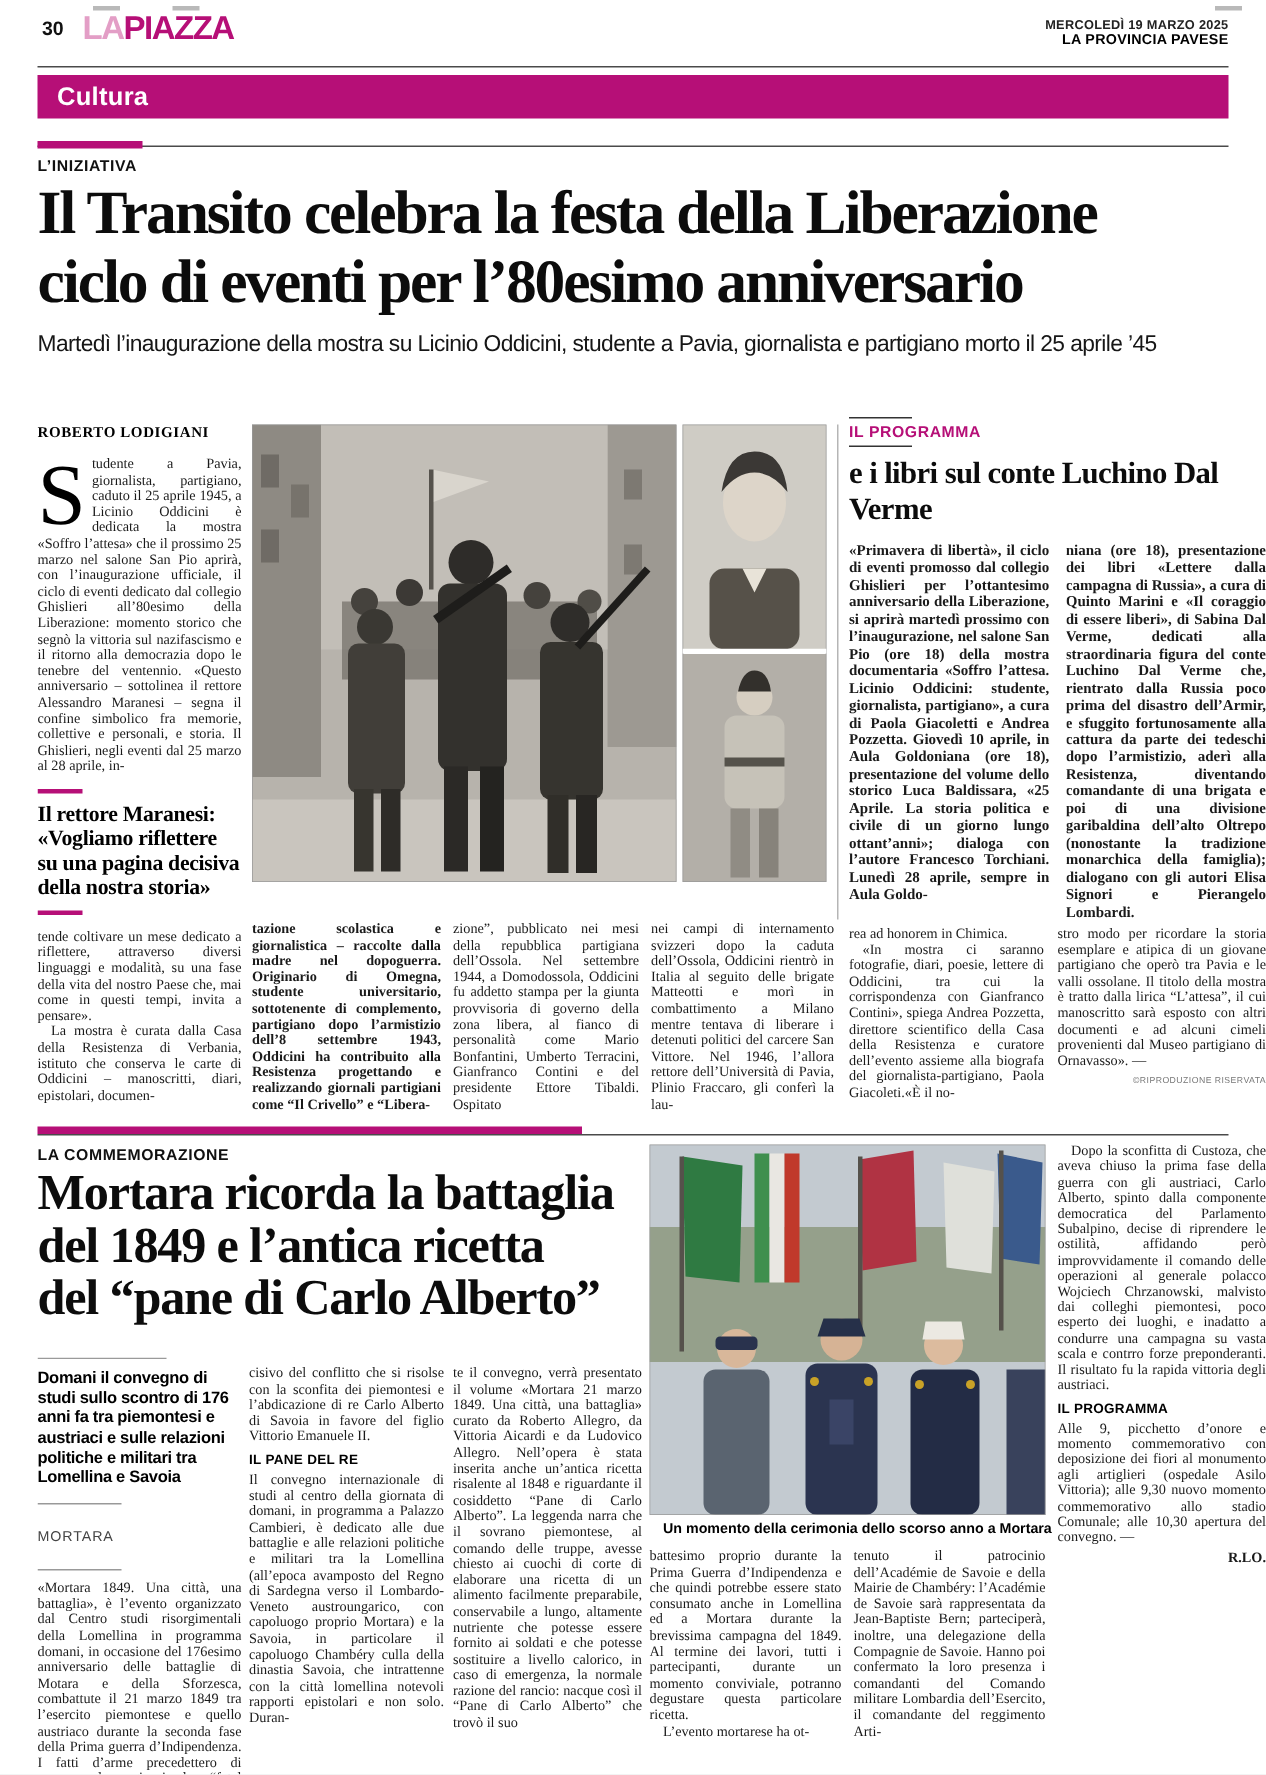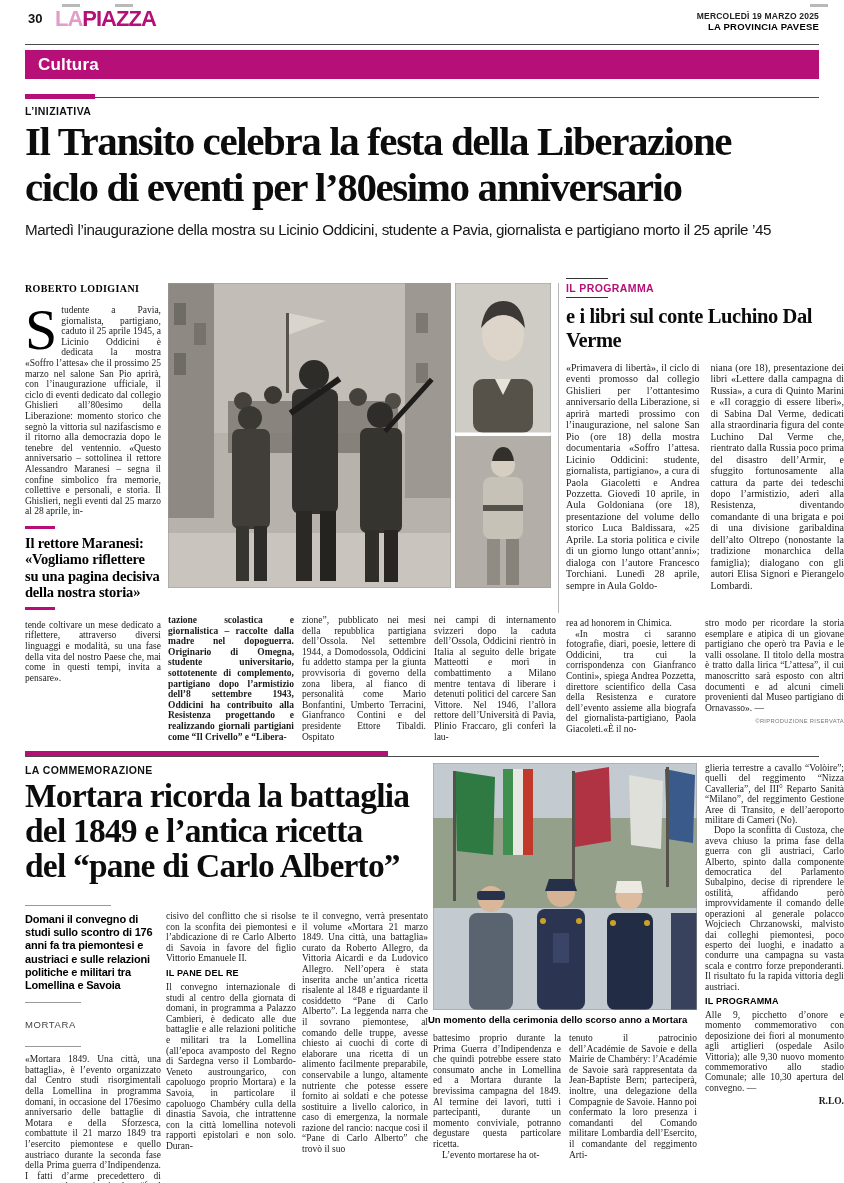--- a/index.html
+++ b/index.html
@@ -36,21 +36,21 @@
   .pullquote{margin:9px 0 10px 0;}
   .qline{width:30px;height:3px;background:#b60f77;margin:6px 0;}
   .qtext{font:bold 14.5px/16.5px "Liberation Serif",serif;color:#000;text-align:left;letter-spacing:-0.2px;}
   .caption{font:bold 9.5px/11.5px "Liberation Sans",sans-serif;color:#000;text-align:left;}
   .vrule{width:1px;background:#b5b5b5;}
   .copyright{font:5.8px/8px "Liberation Sans",sans-serif;color:#777;text-align:right;letter-spacing:.3px;margin-top:4px;}
   
   .sb-kickline{width:42px;height:1px;background:#333;}
   .sb-head{font:bold 20.5px/23.5px "Liberation Serif",serif;letter-spacing:-0.4px;color:#0c0c0c;margin:7px 0 10px 0;}
   .sb-cols{display:flex;gap:11px;}
-  .sb-col{width:134px;text-align:justify;font-weight:normal;font-size:10px;line-height:11.45px;overflow:hidden;height:262px;}
+  .sb-col{width:134px;text-align:justify;font-weight:bold;font-size:10px;line-height:11.45px;overflow:hidden;height:262px;}
   
   .botrule{left:25px;top:756px;width:794px;height:1px;background:#4a4a4a;}
   .botaccent{left:25px;top:751px;width:363px;height:5px;background:#b60f77;}
   .headline-bot{left:25px;top:778px;width:425px;color:#0c0c0c;
      font:bold 33.5px/35px "Liberation Serif",serif;letter-spacing:-0.8px;}
   .standfirst-bot{font:bold 11px/13.2px "Liberation Sans",sans-serif;color:#000;text-align:left;letter-spacing:-0.2px;}
   .sf-line{width:86px;height:1px;background:#9a9a9a;margin-bottom:7px;}
   .location{font:9.5px/11px "Liberation Sans",sans-serif;color:#444;letter-spacing:.6px;
      border-top:1px solid #999;border-bottom:1px solid #999;display:inline-block;padding:16px 0;margin:10px 0 7px 0;width:56px;}
   .subkicker{font:bold 9px/11px "Liberation Sans",sans-serif;color:#000;letter-spacing:.2px;margin:4px 0 3px 0;text-align:left;}
@@ -92,20 +92,21 @@
 
   <div class="col" style="left:25px;top:283px;width:136px;height:506px;">
     <div class="byline">ROBERTO LODIGIANI</div>
     <p><span class="dropcap">S</span><span>tudente a Pavia, giornalista, partigiano, caduto il 25 aprile 1945, a Licinio Oddicini è dedicata la mostra «Soffro l’attesa» che il prossimo 25 marzo nel salone San Pio aprirà, con l’inaugurazione ufficiale, il ciclo di eventi dedicato dal collegio Ghislieri all’80esimo della Liberazione: momento storico che segnò la vittoria sul nazifascismo e il ritorno alla democrazia dopo le tenebre del ventennio. «Questo anniversario – sottolinea il rettore Alessandro Maranesi – segna il confine simbolico fra memorie, collettive e personali, e storia. Il Ghislieri, negli eventi dal 25 marzo al 28 aprile, in-</span></p>
     <div class="pullquote">
       <div class="qline"></div>
       <div class="qtext">Il rettore Maranesi: «Vogliamo riflettere su una pagina decisiva della nostra storia»</div>
       <div class="qline"></div>
     </div>
     <p>tende coltivare un mese dedicato a riflettere, attraverso diversi linguaggi e modalità, su una fase della vita del nostro Paese che, mai come in questi tempi, invita a pensare».</p>
+    <p class="indent">La mostra è curata dalla Casa della Resistenza di Verbania, istituto che conserva le carte di Oddicini – manoscritti, diari, epistolari, documen-</p>
   </div>
 
   <div class="abs" style="left:168px;top:283px;width:283px;height:305px;">
     <svg width="283" height="305" viewBox="0 0 283 305">
       <rect width="283" height="305" fill="#b7b3ac"></rect>
       <rect x="0" y="0" width="46" height="235" fill="#8e8a83"></rect>
       <rect x="6" y="20" width="12" height="22" fill="#6f6b65"></rect>
       <rect x="6" y="70" width="12" height="22" fill="#6f6b65"></rect>
       <rect x="26" y="40" width="12" height="22" fill="#77736c"></rect>
       <rect x="237" y="0" width="46" height="215" fill="#9d9992"></rect>
@@ -242,32 +243,31 @@
       <rect x="120" y="170" width="16" height="30" fill="#3a4466"></rect>
       <circle cx="196" cy="134" r="13" fill="#dcbb9e"></circle>
       <path d="M182 130 L210 130 L208 118 L184 118 Z" fill="#ece9e2"></path>
       <rect x="174" y="150" width="46" height="97" rx="8" fill="#232c45"></rect>
       <circle cx="180" cy="160" r="3" fill="#c9a227"></circle>
       <circle cx="214" cy="160" r="3" fill="#c9a227"></circle>
       <rect x="238" y="150" width="26" height="97" fill="#39425c"></rect>
       <rect x="0" y="0" width="264" height="247" fill="none" stroke="#999" stroke-width="1"></rect>
     </svg>
   </div>
-  <div class="abs caption" style="left:428px;top:1014px;width:264px;">Un momento della cerimonia dello scorso anno a Mortara</div>
+  <div class="abs caption" style="left:442px;top:1014px;width:264px;">Un momento della cerimonia dello scorso anno a Mortara</div>
 
   <div class="col" style="left:433px;top:1033px;width:128px;height:150px;">
     <p>battesimo proprio durante la Prima Guerra d’Indipendenza e che quindi potrebbe essere stato consumato anche in Lomellina ed a Mortara durante la brevissima campagna del 1849. Al termine dei lavori, tutti i partecipanti, durante un momento conviviale, potranno degustare questa particolare ricetta.</p>
     <p class="indent">L’evento mortarese ha ot-</p>
   </div>
 
   <div class="col" style="left:569px;top:1033px;width:128px;height:150px;">
     <p>tenuto il patrocinio dell’Académie de Savoie e della Mairie de Chambéry: l’Académie de Savoie sarà rappresentata da Jean-Baptiste Bern; parteciperà, inoltre, una delegazione della Compagnie de Savoie. Hanno poi confermato la loro presenza i comandanti del Comando militare Lombardia dell’Esercito, il comandante del reggimento Arti-</p>
   </div>
 
   <div class="col" style="left:705px;top:763px;width:139px;height:420px;line-height:10.4px;">
-    <p>glieria terrestre a cavallo “Volòire”; quelli del reggimento “Nizza Cavalleria”, del III° Reparto Sanità “Milano”, del reggimento Gestione Aree di Transito, e dell’aeroporto militare di Cameri (No).</p>
     <p class="indent">Dopo la sconfitta di Custoza, che aveva chiuso la prima fase della guerra con gli austriaci, Carlo Alberto, spinto dalla componente democratica del Parlamento Subalpino, decise di riprendere le ostilità, affidando però improvvidamente il comando delle operazioni al generale polacco Wojciech Chrzanowski, malvisto dai colleghi piemontesi, poco esperto dei luoghi, e inadatto a condurre una campagna su vasta scala e contrro forze preponderanti. Il risultato fu la rapida vittoria degli austriaci.</p>
     <div class="subkicker">IL PROGRAMMA</div>
     <p>Alle 9, picchetto d’onore e momento commemorativo con deposizione dei fiori al monumento agli artiglieri (ospedale Asilo Vittoria); alle 9,30 nuovo momento commemorativo allo stadio Comunale; alle 10,30 apertura del convegno. —</p>
     <div class="sig">R.LO.</div>
   </div>
 
 </div>
 
 </body></html>

